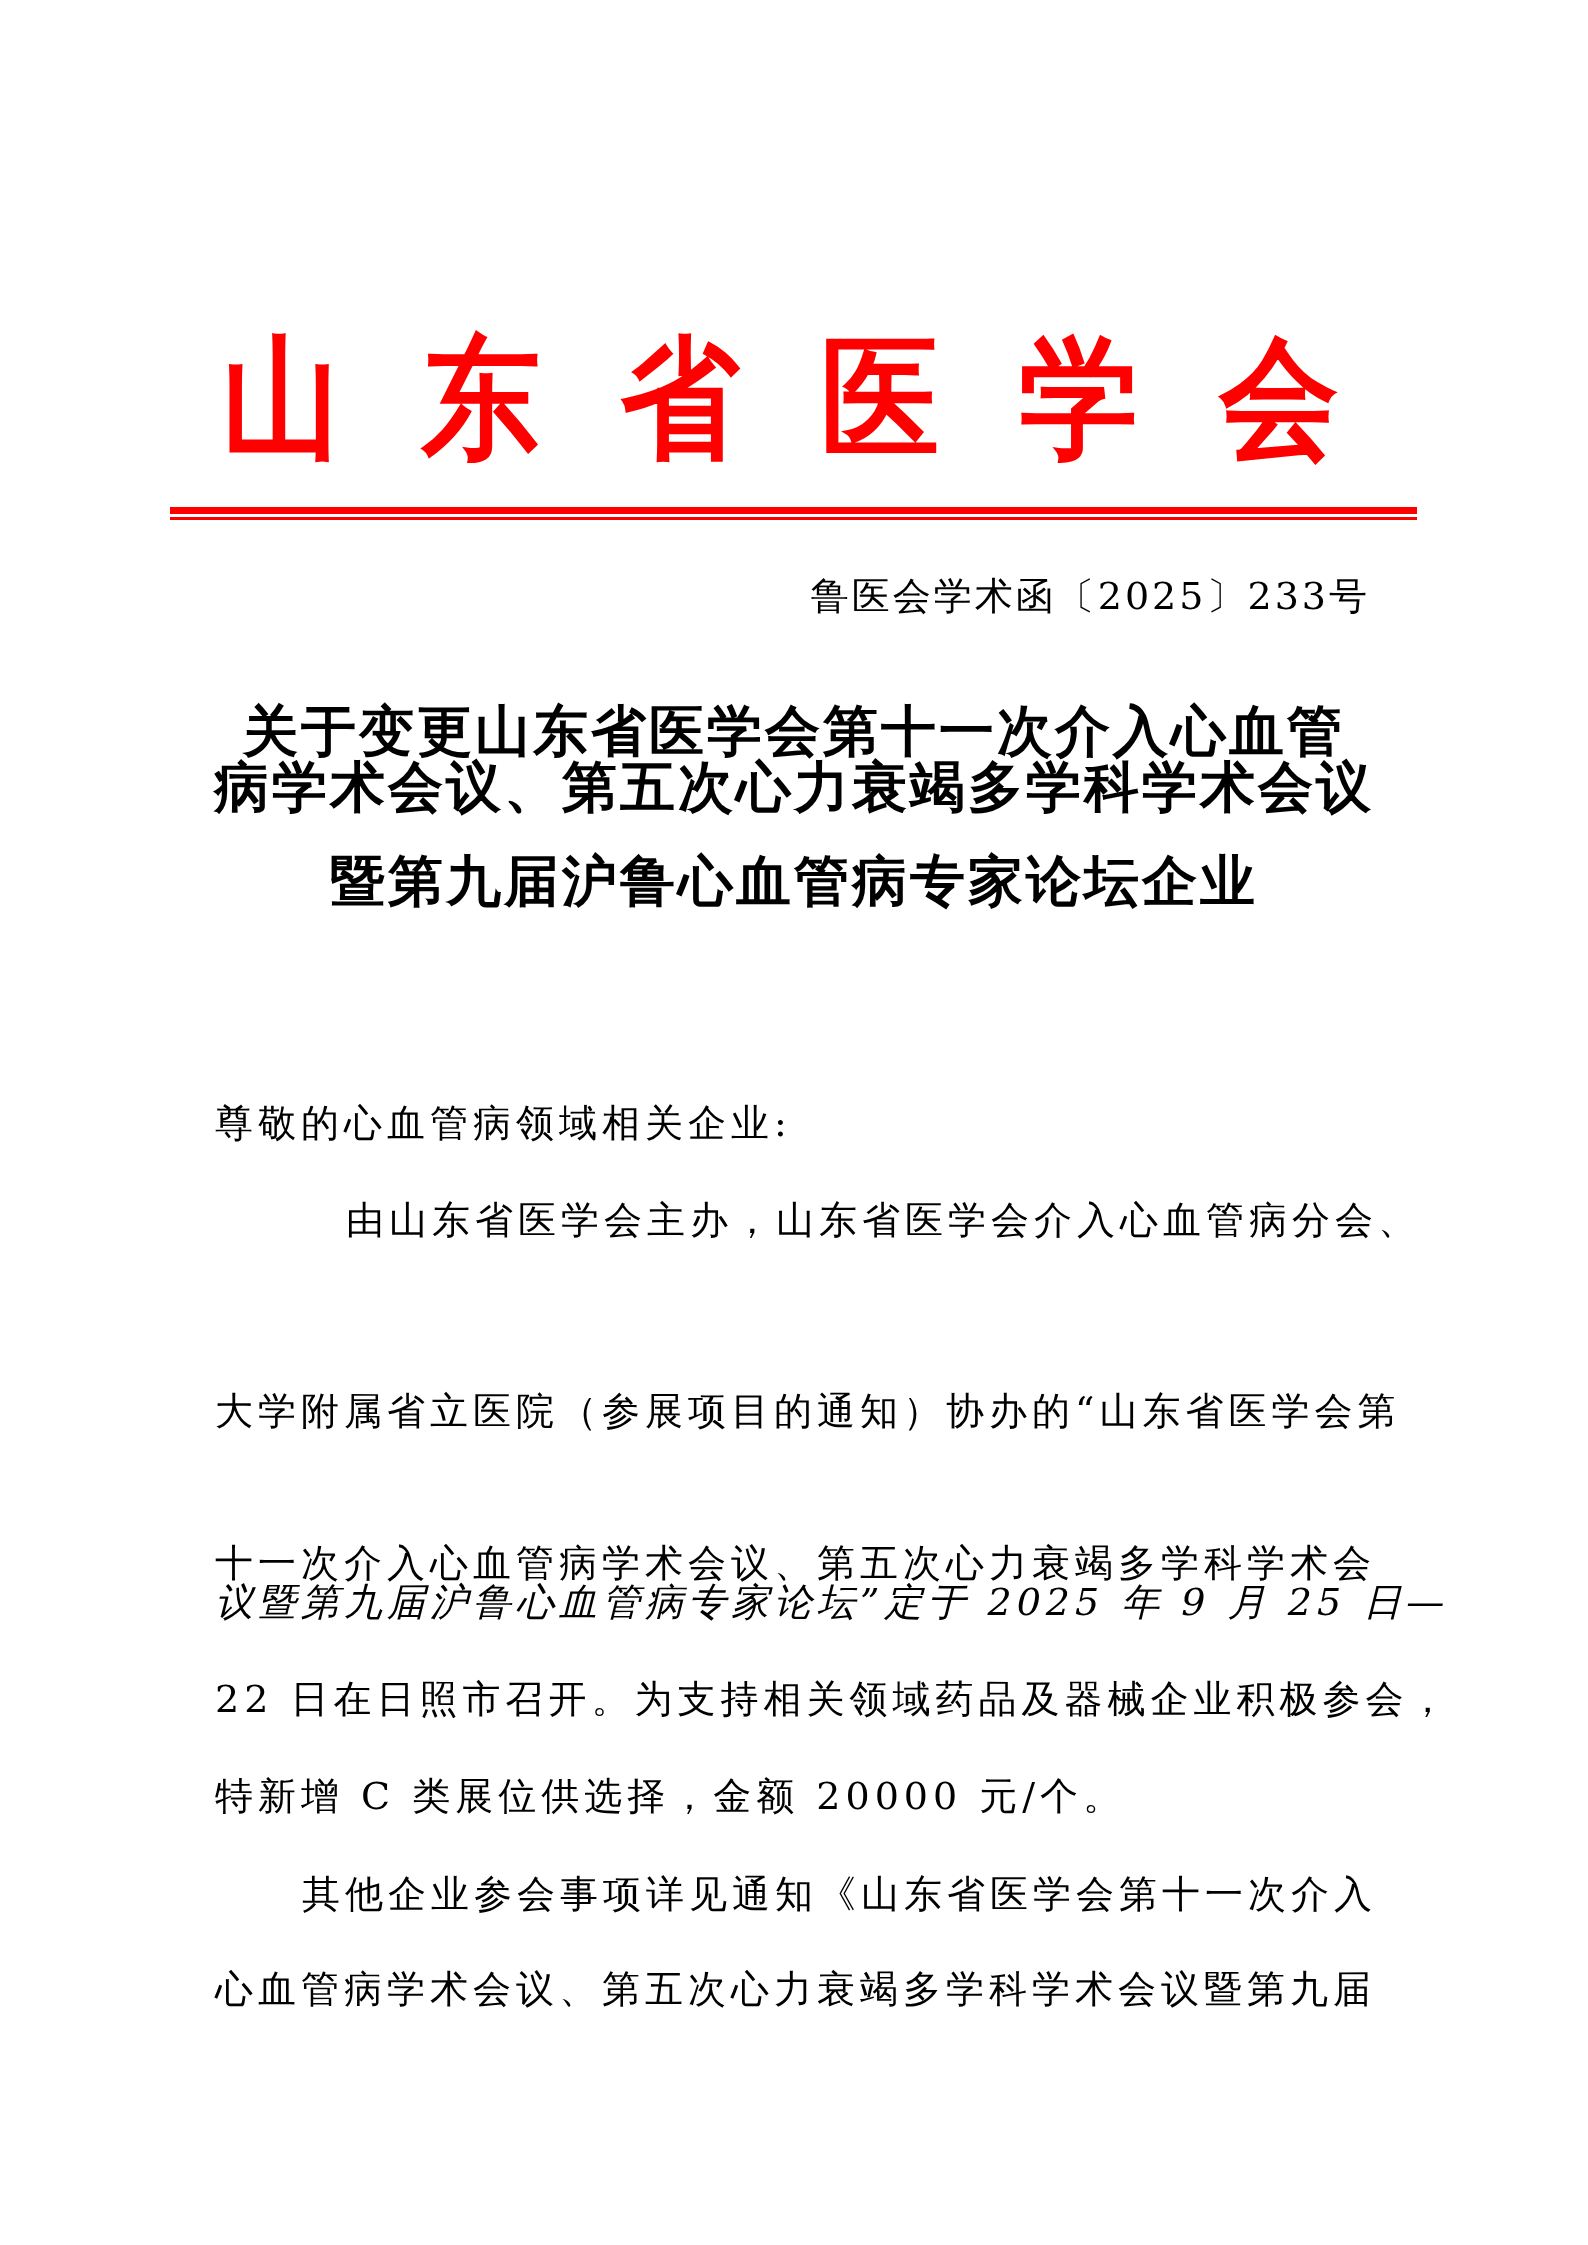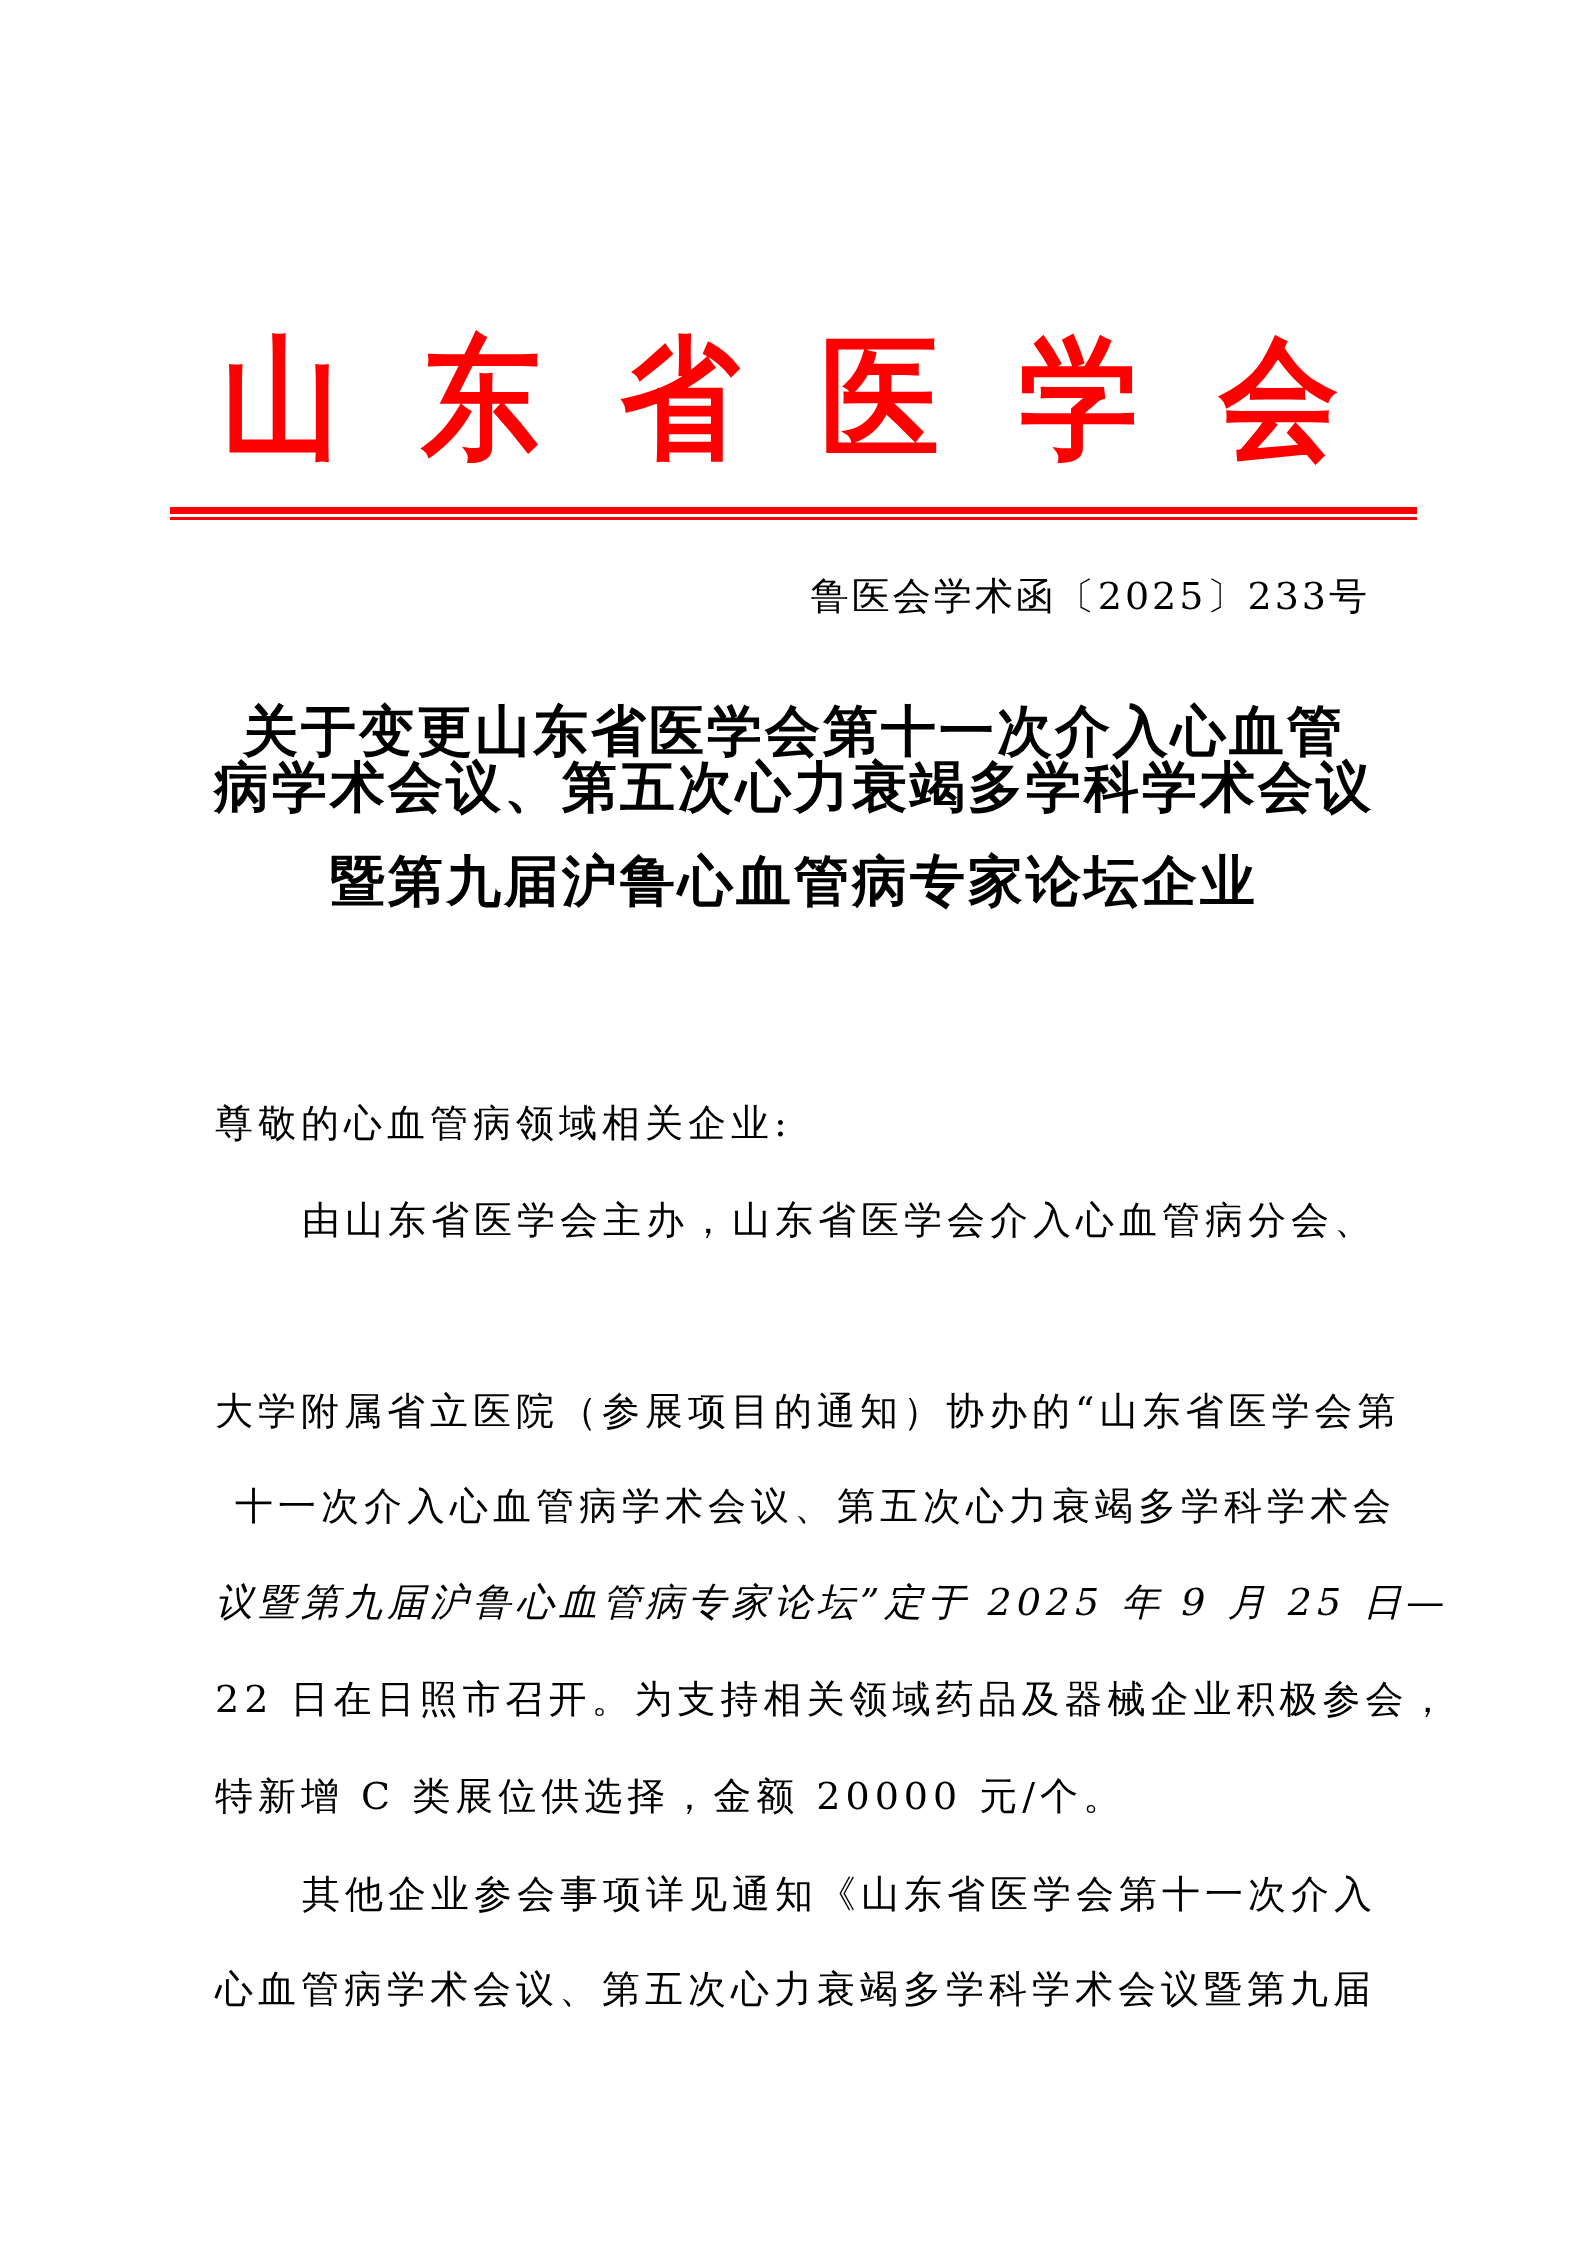--- a/index.html
+++ b/index.html
@@ -44,23 +44,23 @@
   <div class="rule-thin"></div>
 
   <div class="doc-number">鲁医会学术函〔2025〕233号</div>
 
   <div class="title t1">关于变更山东省医学会第十一次介入心血管</div>
   <div class="title t2">病学术会议、第五次心力衰竭多学科学术会议</div>
   <div class="title t3">暨第九届沪鲁心血管病专家论坛企业</div>
 
   <div class="body-line" style="top:1098px;">尊敬的心血管病领域相关企业:</div>
 
-  <div class="body-line indent" style="top:1195px;">由山东省医学会主办，山东省医学会介入心血管病分会、</div>
+  <div class="body-line indent" style="top:1195px;margin-left:44px;">由山东省医学会主办，山东省医学会介入心血管病分会、</div>
   <div class="body-line" style="top:1386px;">大学附属省立医院（参展项目的通知）协办的“山东省医学会第</div>
-  <div class="body-line" style="top:1481px;margin-left:20px;">十一次介入心血管病学术会议、第五次心力衰竭多学科学术会</div>
+  <div class="body-line" style="top:1538px;">十一次介入心血管病学术会议、第五次心力衰竭多学科学术会</div>
   <div class="body-line" style="top:1577px;font-style:italic;">议暨第九届沪鲁心血管病专家论坛”定于 2025 年 9 月 25 日—</div>
   <div class="body-line" style="top:1674px;">22 日在日照市召开。为支持相关领域药品及器械企业积极参会，</div>
   <div class="body-line" style="top:1771px;">特新增 C 类展位供选择，金额 20000 元/个。</div>
 
   <div class="body-line indent" style="top:1869px;">其他企业参会事项详见通知《山东省医学会第十一次介入</div>
   <div class="body-line" style="top:1964px;">心血管病学术会议、第五次心力衰竭多学科学术会议暨第九届</div>
 
 </div>
 
 </body></html>

